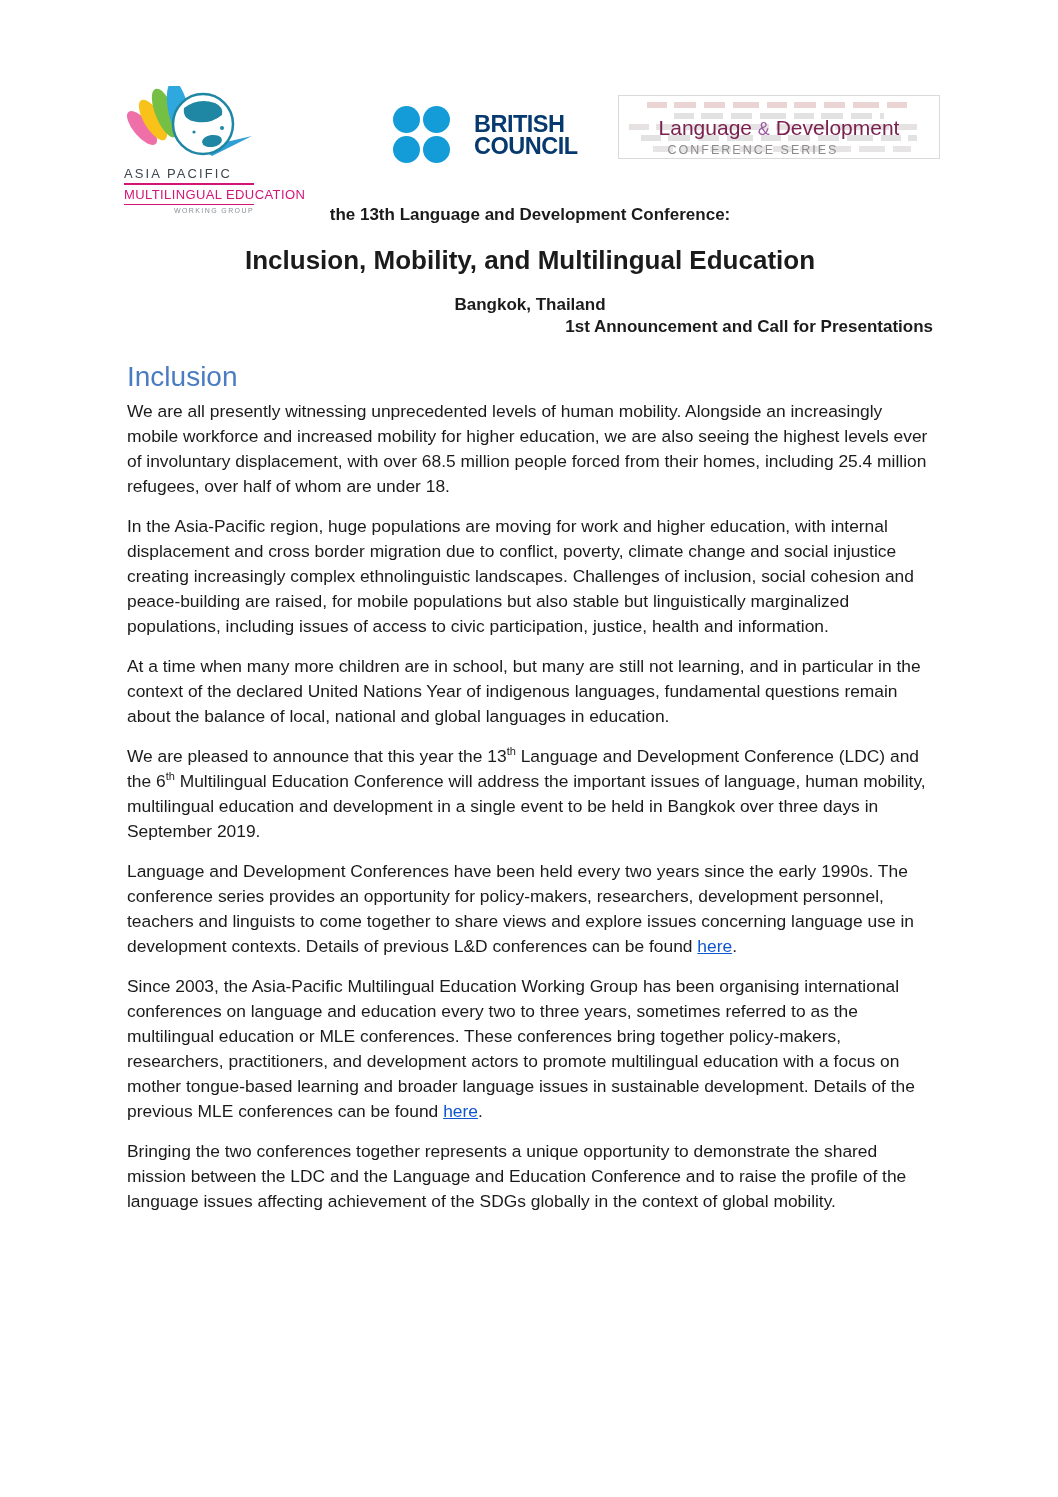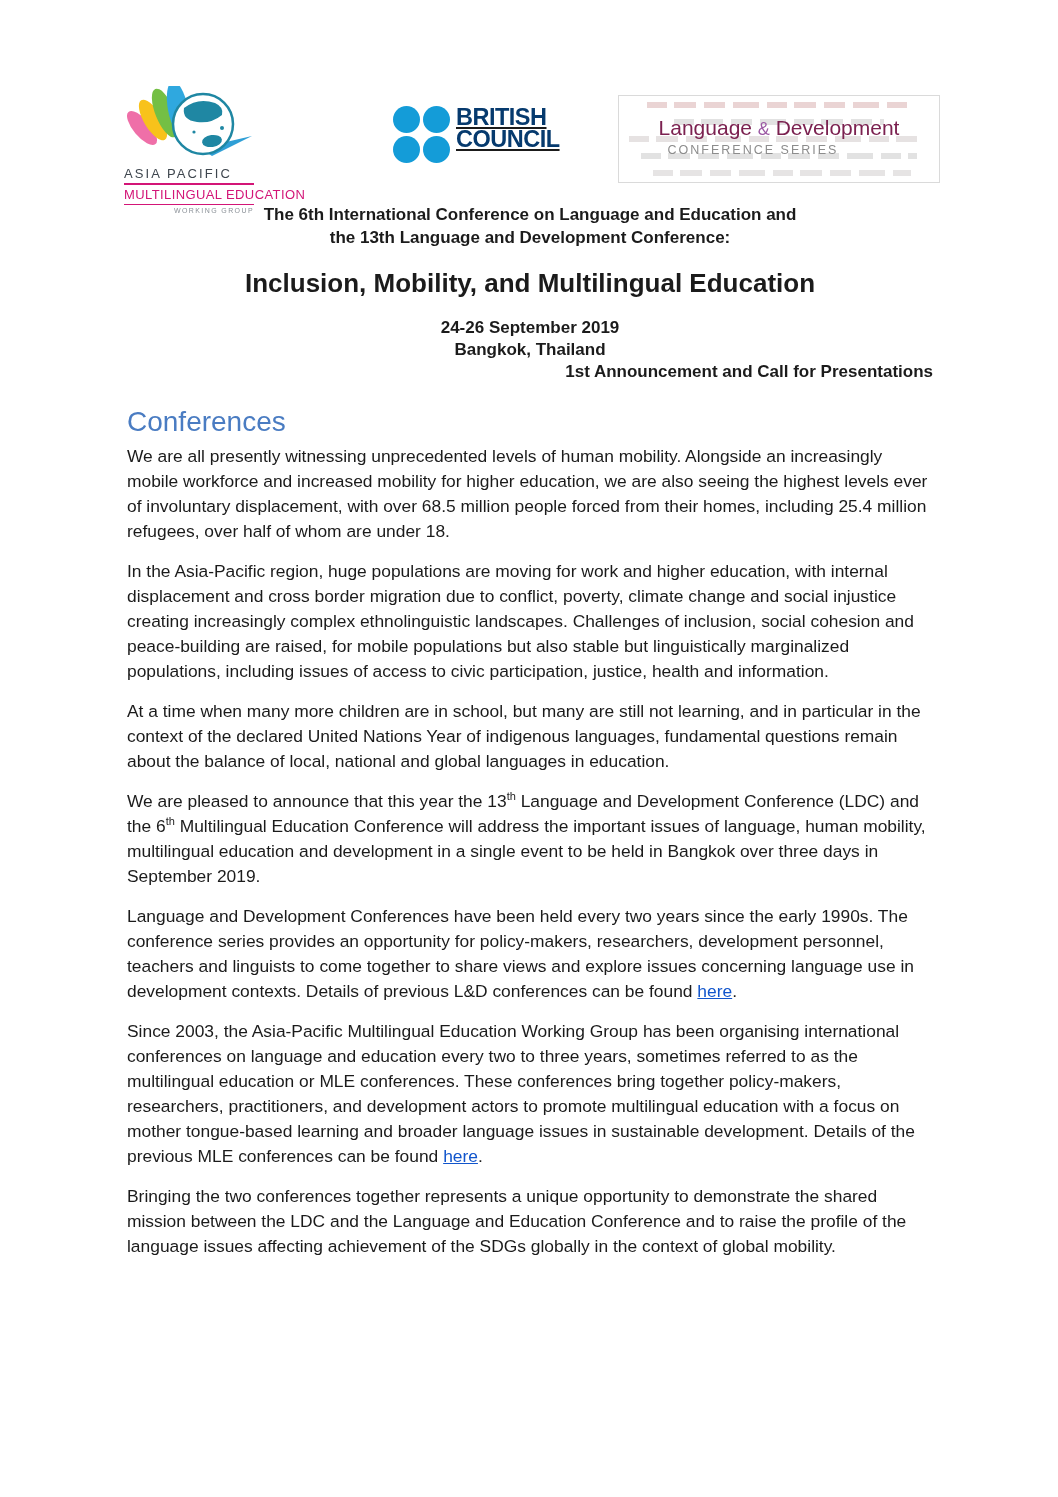--- a/index.html
+++ b/index.html
@@ -9,27 +9,27 @@
     overflow:hidden;
   }
   
   .logo-apmle{position:absolute;left:124px;top:86px;width:130px;}
   .apmle-l1{font-size:13px;letter-spacing:2.1px;color:#3e464e;margin-top:2px;white-space:nowrap;}
   .apmle-rule{height:2px;background:var(--apmle_magenta,#d31577);margin:2px 0 2px 0;}
   .apmle-rule.thin{height:1px;margin-top:2px;}
   .apmle-l2{font-size:13px;letter-spacing:0.4px;color:var(--apmle_magenta,#d31577);white-space:nowrap;}
   .apmle-l3{font-size:7px;letter-spacing:1.4px;color:#8a9097;text-align:right;margin-top:1px;}
 
-  .logo-bc{position:absolute;left:393px;top:106px;display:flex;gap:6px;text-decoration:underline;}
+  .logo-bc{position:absolute;left:393px;top:106px;display:flex;gap:24px;align-items:center;}
   .bc-dots{display:grid;grid-template-columns:27px 27px;grid-gap:3px;}
   .bc-dot{width:27px;height:27px;border-radius:50%;background:var(--bc_dot,#149cd8);}
   .bc-text{font-weight:700;font-size:23.5px;line-height:22px;color:var(--bc_navy,#063a6e);letter-spacing:-0.5px;}
   .bc-text span{display:block;}
 
-  .logo-ld{position:absolute;left:618px;top:95px;width:322px;height:88px;border:1px solid #dadada;background:#fff;box-sizing:border-box;}
+  .logo-ld{position:absolute;left:618px;top:95px;width:322px;height:64px;border:1px solid #dadada;background:#fff;box-sizing:border-box;}
   .ld-rows{position:absolute;top:6px;bottom:6px;left:10px;right:10px;display:flex;flex-direction:column;justify-content:space-between;z-index:0;}
   .ld-row{height:6px;opacity:.42;filter:blur(.5px);
     background:repeating-linear-gradient(90deg,currentColor 0 20px,transparent 20px 27px,currentColor 27px 49px,transparent 49px 57px,currentColor 57px 78px,transparent 78px 86px,currentColor 86px 112px,transparent 112px 120px);}
   .ld-row.r1{color:#cf9a9a;width:88%;margin-left:6%;}
   .ld-row.r2{color:#bcbcbc;width:70%;margin-left:15%;}
   .ld-row.r3{color:#c4bcbc;width:96%;}
   .ld-row.r4{color:#bcbcbc;width:92%;margin-left:4%;}
   .ld-row.r5{color:#c6c0c0;width:86%;margin-left:8%;}
   .ld-title{position:relative;z-index:1;text-align:center;margin-top:20px;font-size:21px;color:var(--ld_maroon,#7b2150);}
   .ld-amp{color:var(--ld_purple,#9c59a4);font-size:18px;}
@@ -98,34 +98,32 @@
       <span>Development</span>
     </div>
     <div class="ld-sub">CONFERENCE SERIES</div>
   </div>
 
 </header>
 
 <main class="content">
 
   <div class="conf-title">
-    <div>The 6th International Conference on Language and Education and</div>
     <div>the 13th Language and Development Conference:</div>
   </div>
 
   <h1 class="main-title">Inclusion, Mobility, and Multilingual Education</h1>
 
   <div class="date-block">
-    <div>24-26 September 2019</div>
     <div>Bangkok, Thailand</div>
   </div>
 
   <div class="announcement">1st Announcement and Call for Presentations</div>
 
-  <h2 class="section-heading">Conferences</h2>
+  <h2 class="section-heading">Inclusion</h2>
 
   <p class="body"><span>We are all presently witnessing unprecedented levels of human mobility. Alongside an increasingly mobile workforce and increased mobility for higher education, we are also seeing the highest levels ever of involuntary displacement, with over 68.5 million people forced from their homes, including 25.4 million refugees, over half of whom are under 18.</span></p>
 
   <p class="body"><span>In the Asia-Pacific region, huge populations are moving for work and higher education, with internal displacement and cross border migration due to conflict, poverty, climate change and social injustice creating increasingly complex ethnolinguistic landscapes. Challenges of inclusion, social cohesion and peace-building are raised, for mobile populations but also stable but linguistically marginalized populations, including issues of access to civic participation, justice, health and information.</span></p>
 
   <p class="body"><span>At a time when many more children are in school, but many are still not learning, and in particular in the context of the declared United Nations Year of indigenous languages, fundamental questions remain about the balance of local, national and global languages in education.</span></p>
 
   <p class="body"><span>We are pleased to announce that this year the 13</span><sup>th</sup><span> Language and Development Conference (LDC) and the 6</span><sup>th</sup><span> Multilingual Education Conference will address the important issues of language, human mobility, multilingual education and development in a single event to be held in Bangkok over three days in September 2019.</span></p>
 
   <p class="body"><span>Language and Development Conferences have been held every two years since the early 1990s. The conference series provides an opportunity for policy-makers, researchers, development personnel, teachers and linguists to come together to share views and explore issues concerning language use in development contexts. Details of previous L&amp;D conferences can be found </span><a class="link">here</a><span>.</span></p>

